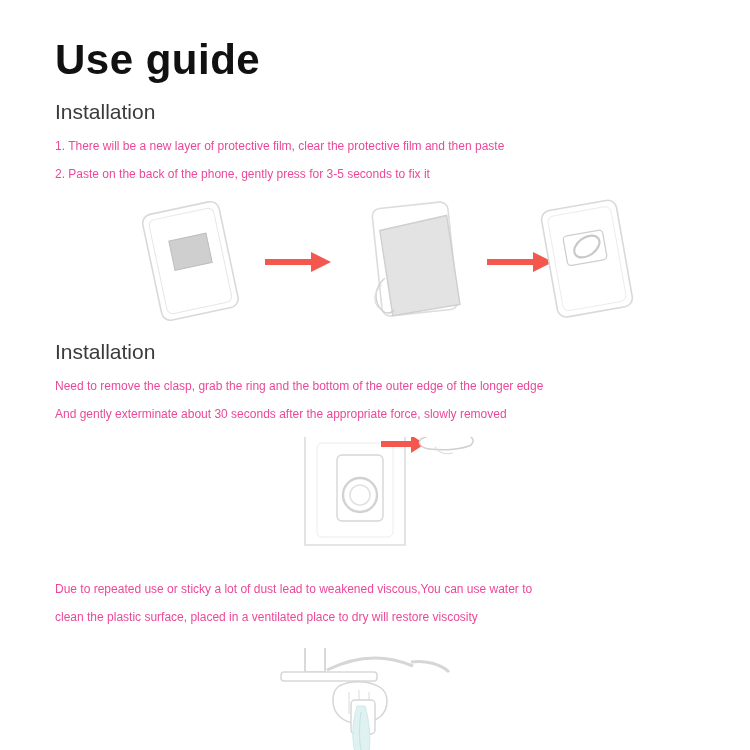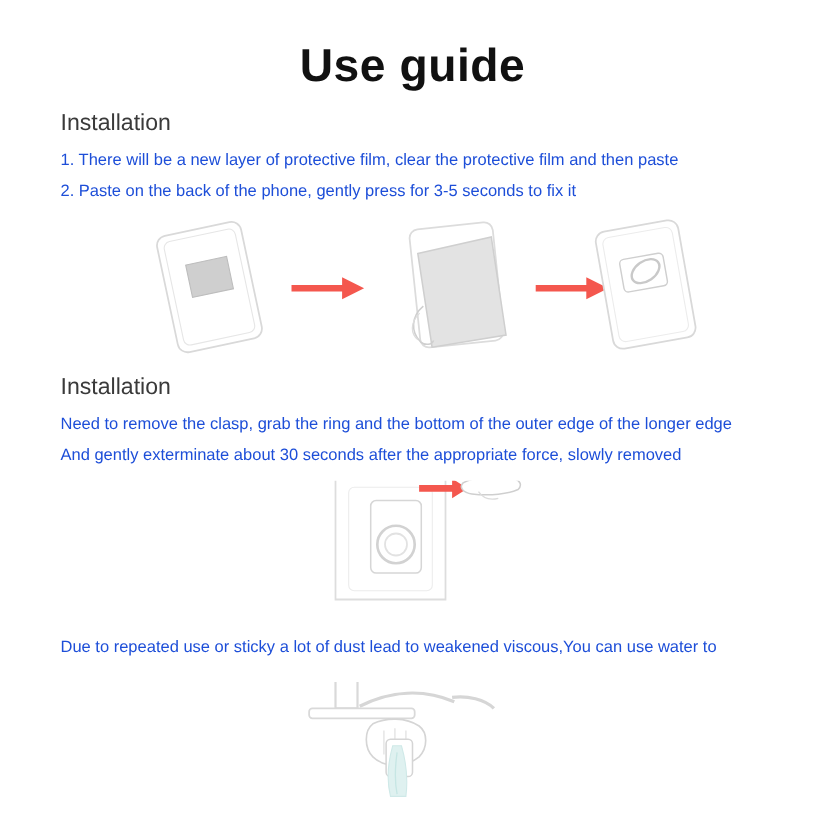--- a/index.html
+++ b/index.html
@@ -15,40 +15,40 @@
     overflow: hidden;
   }
   .page {
     position: relative;
     width: 750px;
     height: 750px;
     box-sizing: border-box;
     padding: 0 55px;
   }
   .main-title {
-    text-align: center;
+    text-align: left;
     font-size: 42px;
     font-weight: bold;
     color: #111111;
     letter-spacing: 0.5px;
     margin: 20px 0 0 0;
     padding-top: 16px;
   }
   .section {
     margin-top: 16px;
   }
   .section-title {
     font-size: 21px;
     color: #3a3a3a;
     font-weight: normal;
     margin: 0 0 8px 0;
   }
   .section-line {
-    font-size: 15px;
-    color: #1d4ed8;
+    font-size: 12px;
+    color: #ec4899;
     line-height: 28px;
     white-space: nowrap;
   }
   .figure {
     position: relative;
     width: 100%;
     display: flex;
     justify-content: center;
     align-items: center;
   }
@@ -135,20 +135,21 @@
         <g>
           <path d="M176 2 C188 -4, 206 -6, 222 -2 C228 0, 230 4, 226 8 C218 12, 200 14, 184 12 C176 11, 172 6, 176 2 Z" fill="#ffffff" stroke="#cfcfcf" stroke-width="1.4"></path>
           <path d="M190 10 C194 16, 200 18, 208 16" fill="none" stroke="#dcdcdc" stroke-width="1.2"></path>
         </g>
       </svg>
     </div>
   </div>
 
   <div class="section">
     <div class="section-line">Due to repeated use or sticky a lot of dust lead to weakened viscous,You can use water to</div>
+    <div class="section-line">clean the plastic surface, placed in a ventilated place to dry will restore viscosity</div>
 
     <div class="figure fig-cleaning">
       <svg width="220" height="115" viewBox="0 0 220 115">
 
         <g>
           <path d="M60 6 L60 30 L40 30 L40 6" fill="none" stroke="#d9d9d9" stroke-width="2"></path>
           <path d="M62 28 C90 14, 120 12, 148 24" fill="none" stroke="#d6d6d6" stroke-width="3"></path>
           <path d="M146 20 C160 18, 176 22, 184 30" fill="none" stroke="#d6d6d6" stroke-width="3"></path>
           <rect x="16" y="30" width="96" height="9" rx="3" ry="3" fill="#ffffff" stroke="#d9d9d9" stroke-width="1.6"></rect>
         </g>

